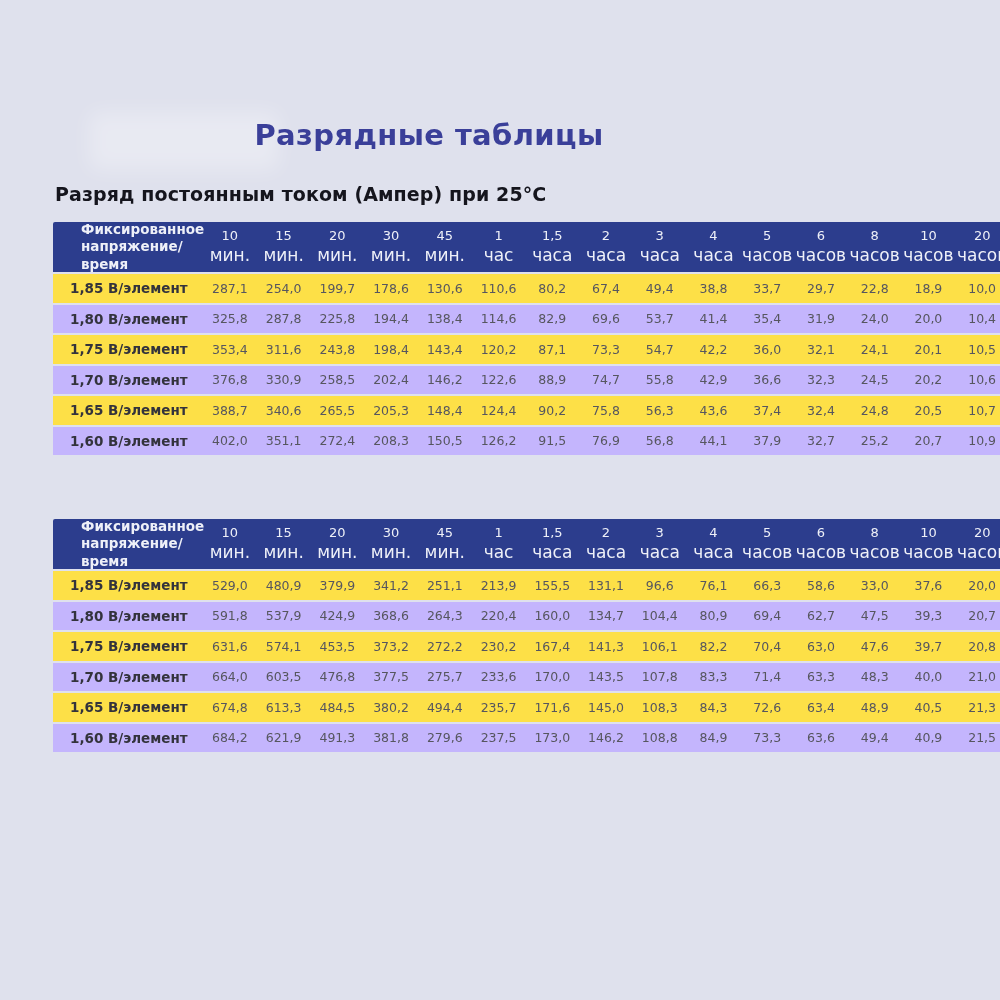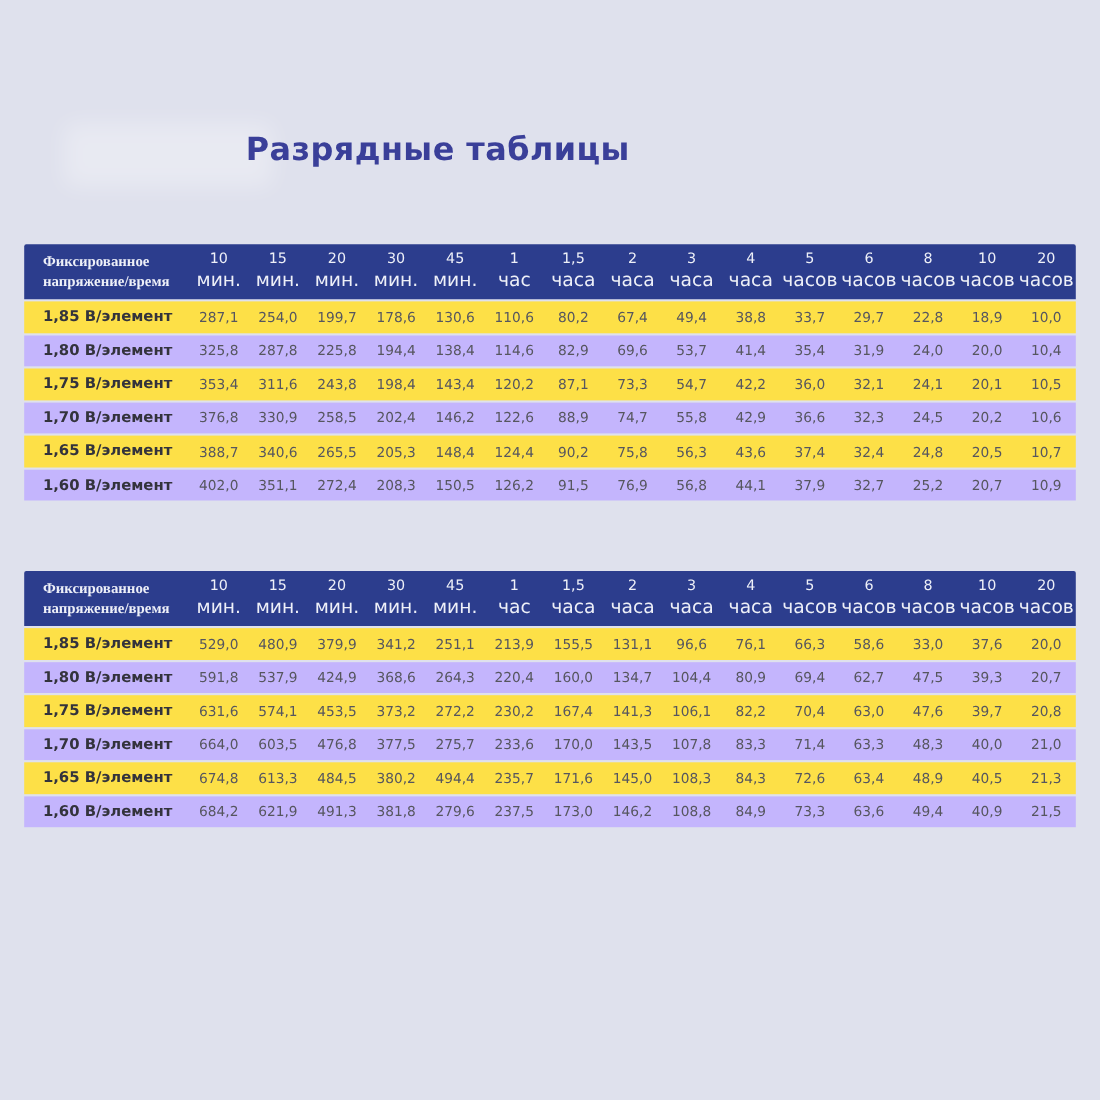--- a/index.html
+++ b/index.html
@@ -2,21 +2,21 @@
 <html><head>
 <meta charset="utf-8">
 <style>
   html,body { margin:0; padding:0; }
   body {
     width:1000px; height:1000px;
     background:#dfe1ed;
     font-family:"DejaVu Sans","Liberation Sans",sans-serif;
     overflow:hidden;
   }
-  .page { position:relative; width:796px; height:1000px; }
+  .page { position:relative; width:796px; height:1000px;margin-left:31px; }
 
   .watermark {
     position:absolute; left:58px; top:112px; width:190px; height:58px;
     background:rgba(255,255,255,0.30);
     filter:blur(10px); border-radius:8px;
   }
 
   .title {
     position:absolute; top:118px; left:0; width:100%;
     margin:0; text-align:center;
@@ -36,22 +36,22 @@
   .t1 { top:222px; }
   .t2 { top:519px; }
 
   .t-head {
     display:flex; align-items:center;
     height:50px; background:#2c3d8d; color:#eef0f8;
     border-radius:2px 2px 0 0;
   }
   .t-label-h {
     width:150px; flex:0 0 150px; box-sizing:border-box;
-    padding-left:17px;
-    font-weight:700; font-size:13.5px; line-height:1.3;font-family:Liberation Serif, serif;
+    padding-left:28px;
+    font-weight:700; font-size:13.5px; line-height:1.3;
   }
   .t-col-h {
     flex:1; display:flex; flex-direction:column;
     text-align:center; line-height:1.25;align-items:center;
   }
   .t-col-h .num { font-size:13px; }
   .t-col-h .unit { font-size:17px; }
 
   .t-row {
     display:flex; align-items:center;
@@ -76,20 +76,21 @@
   .footer .model { font-weight:700; }
 </style>
 </head>
 <body>
 
 <div class="page">
   <div class="watermark"></div>
 
   <h1 class="title">Разрядные таблицы</h1>
 
+  <h2 class="sec-h sec1">Разряд постоянным током (Ампер) при 25°C</h2>
   <div class="dtable t1">
       <div class="t-head">
         <div class="t-label-h">
           <div class="hline">Фиксированное</div>
           <div class="hline">напряжение/время</div>
         </div>
         <div class="t-col-h">
           <div class="num">10</div>
           <div class="unit">мин.</div>
         </div>

